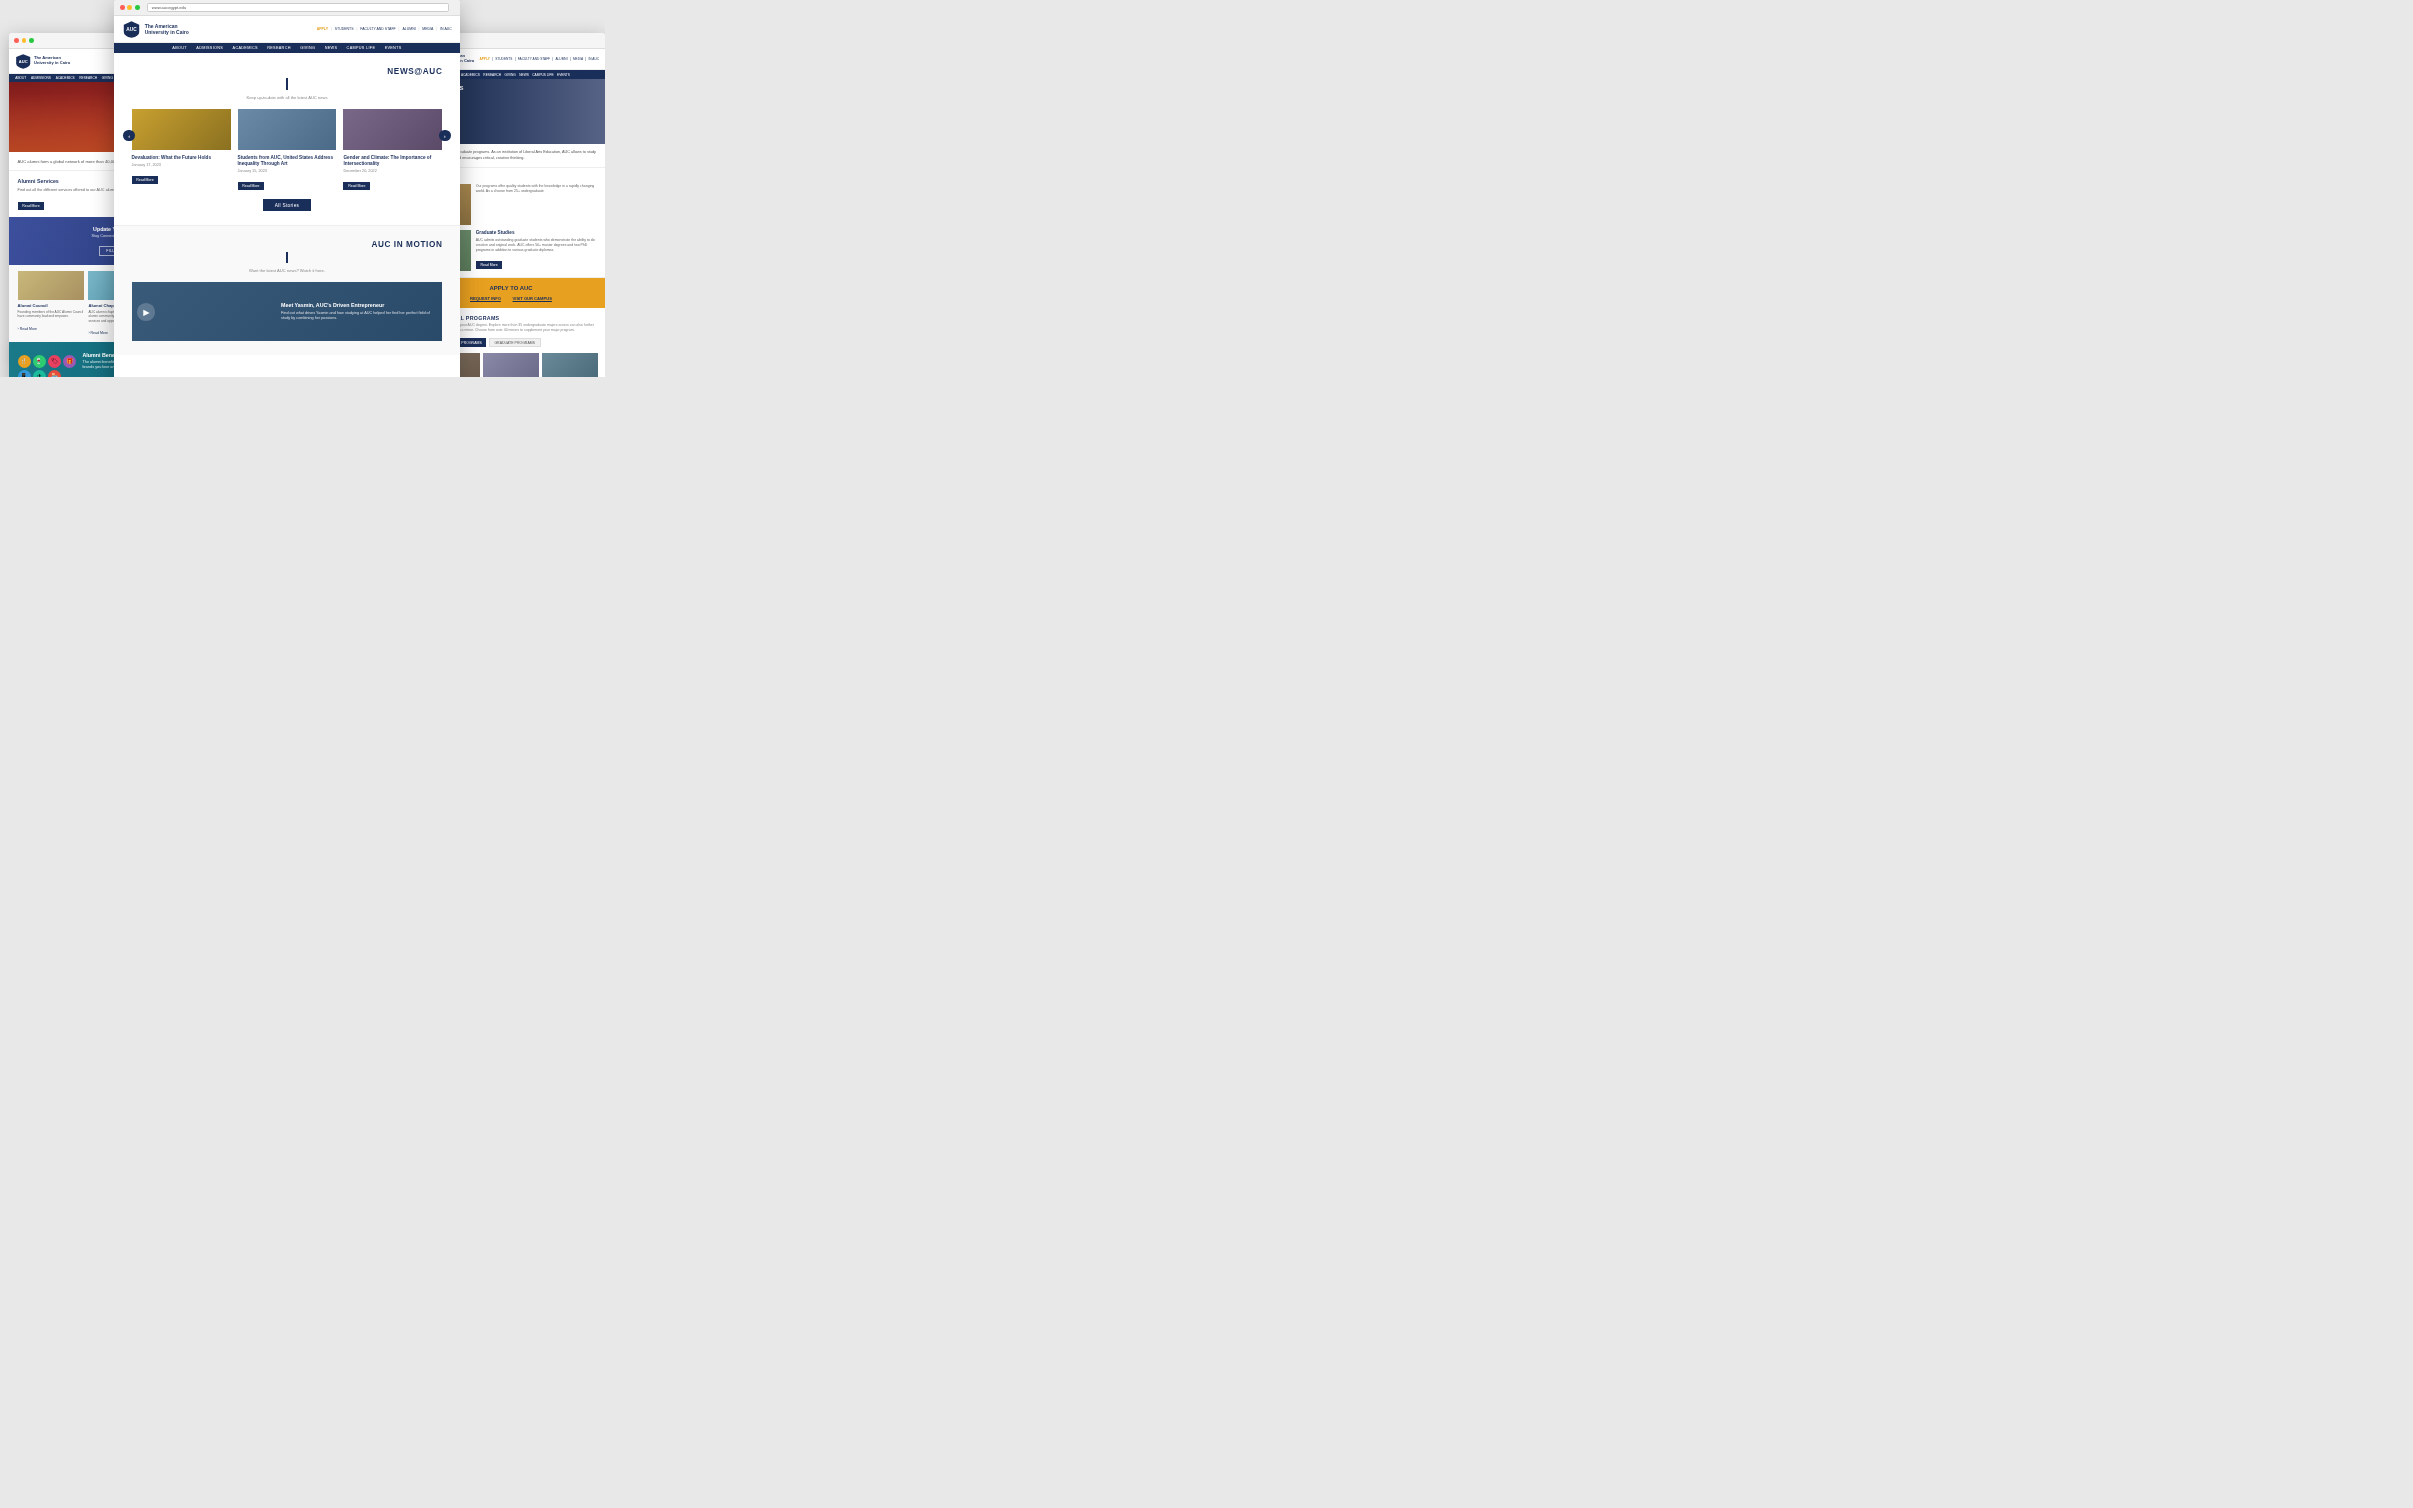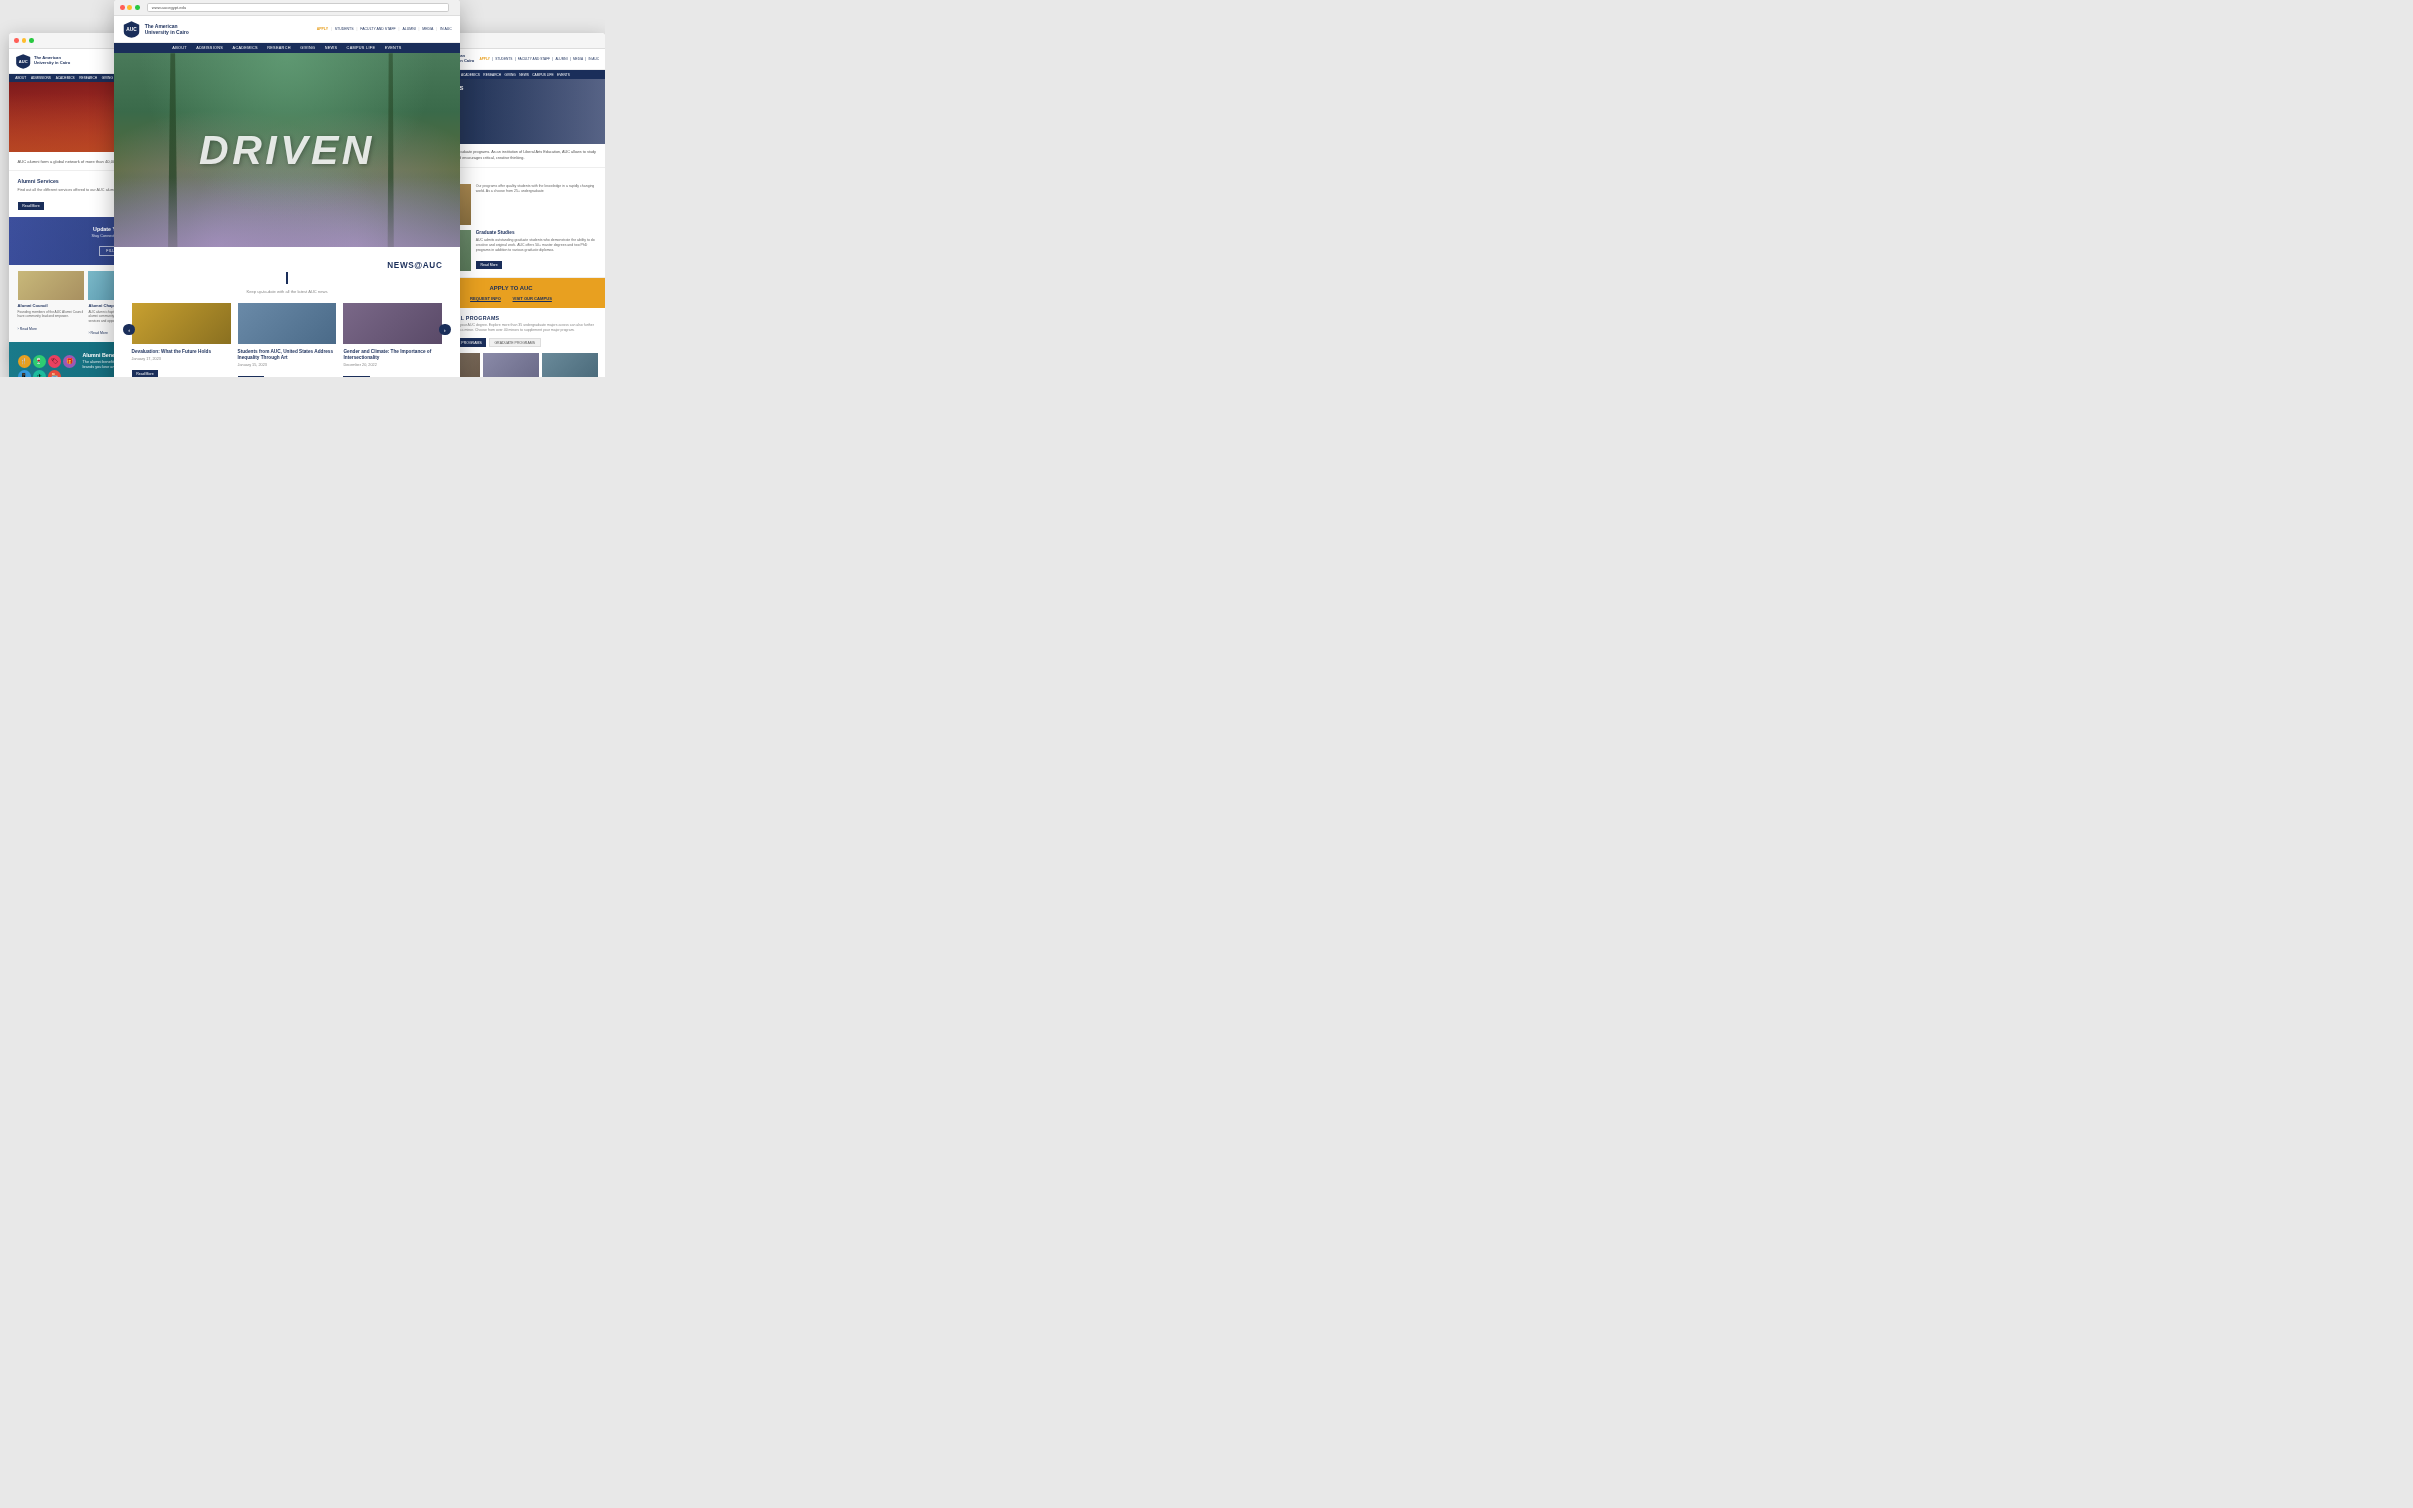--- a/index.html
+++ b/index.html
@@ -918,27 +918,20 @@
     <span>ABOUT</span>
     <span>ADMISSIONS</span>
     <span>ACADEMICS</span>
     <span>RESEARCH</span>
     <span>GIVING</span>
     <span>NEWS</span>
     <span>CAMPUS LIFE</span>
     <span>EVENTS</span>
   </div>
 
-  <div class="hero-center">
-    <div class="hero-center-bg"></div>
-    <div class="hero-palm-left"></div>
-    <div class="hero-palm-right"></div>
-    <div class="hero-flowers"></div>
-    <div class="hero-text-driven">DRIVEN</div>
-  </div>
 
   <div class="news-section">
     <div class="section-title">NEWS@AUC</div>
     <div class="section-divider"></div>
     <div class="section-subtitle">Keep up-to-date with all the latest AUC news</div>
 
     <div class="news-cards">
       <div class="carousel-arrow left">‹</div>
 
       <div class="news-card">

